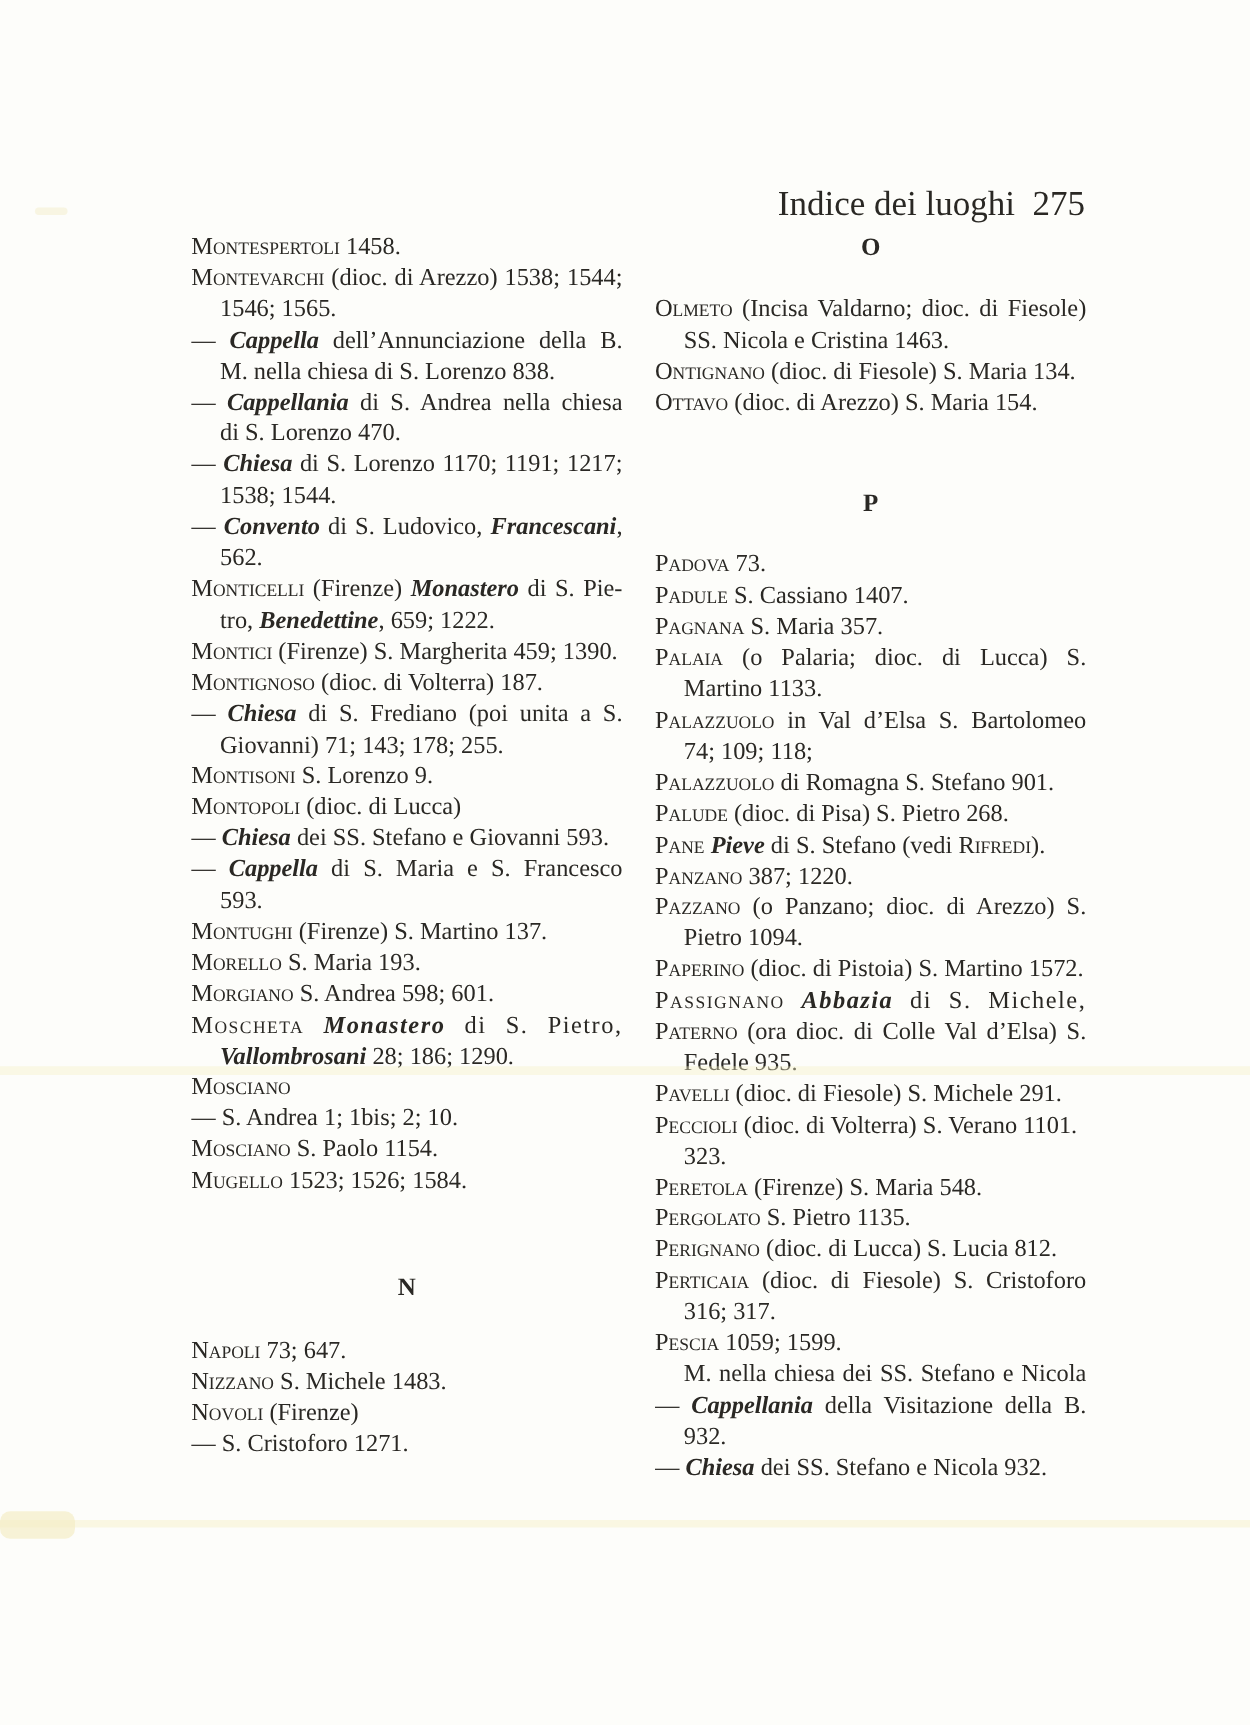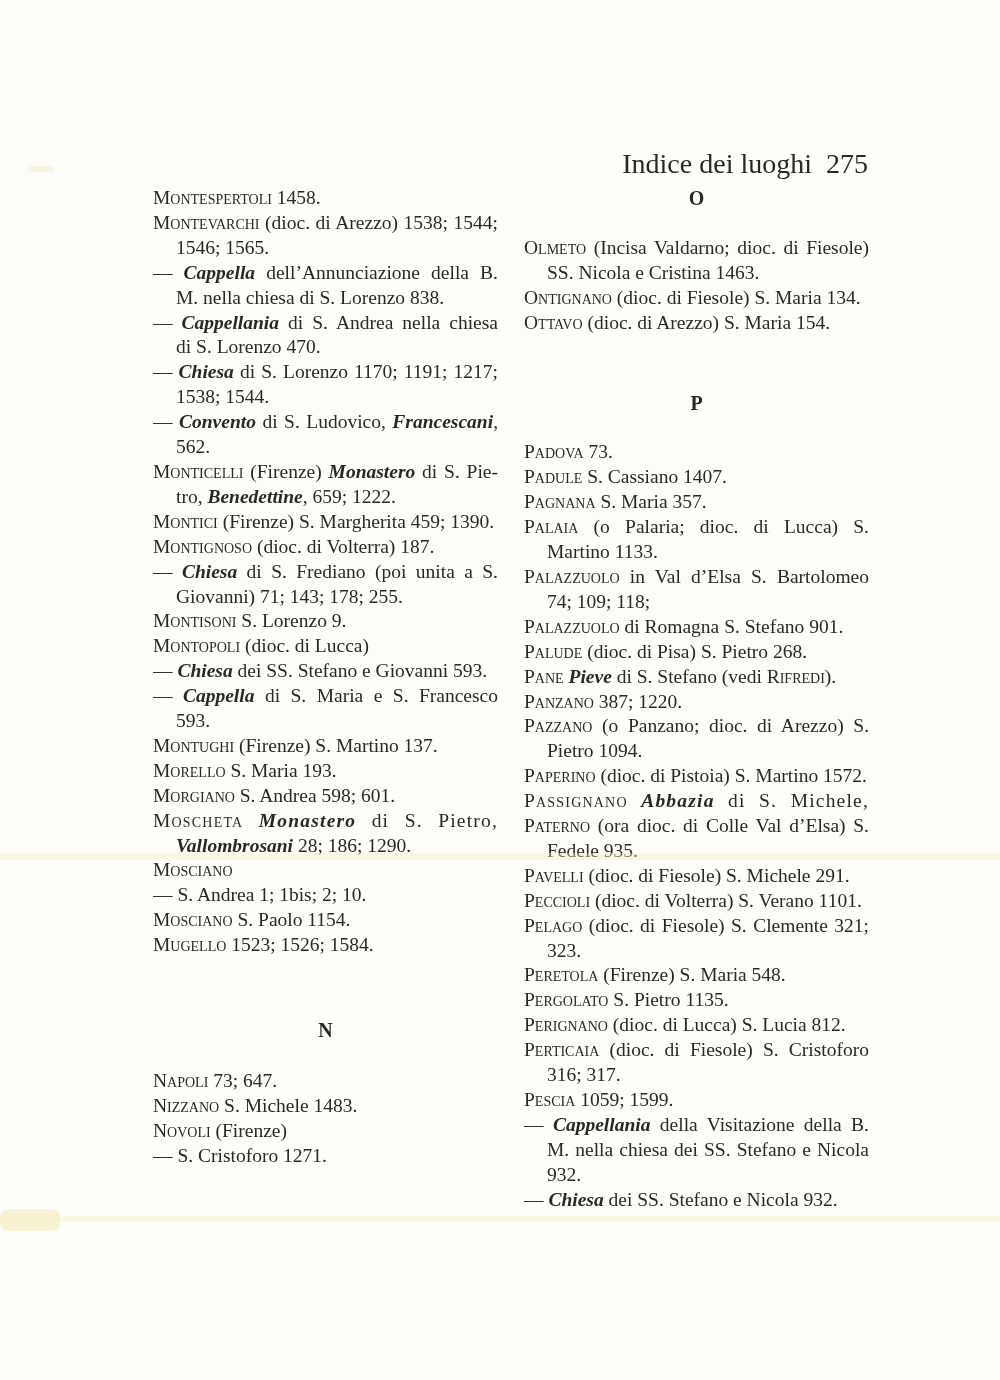--- a/index.html
+++ b/index.html
@@ -114,30 +114,29 @@
     <div class="line"><span class="sc">Pane</span><span> </span><span class="i">Pieve</span><span> di S. Stefano (vedi </span><span class="sc">Rifredi</span><span>).</span></div>
     <div class="line"><span class="sc">Panzano</span><span> 387; 1220.</span></div>
     <div class="line j"><span class="sc">Pazzano</span><span> (o Panzano; dioc. di Arezzo) S.</span></div>
     <div class="line ind"><span>Pietro 1094.</span></div>
     <div class="line"><span class="sc">Paperino</span><span> (dioc. di Pistoia) S. Martino 1572.</span></div>
     <div class="line j ls"><span class="sc">Passignano</span><span> </span><span class="i">Abbazia</span><span> di S. Michele,</span></div>
     <div class="line j"><span class="sc">Paterno</span><span> (ora dioc. di Colle Val d’Elsa) S.</span></div>
     <div class="line ind"><span>Fedele 935.</span></div>
     <div class="line"><span class="sc">Pavelli</span><span> (dioc. di Fiesole) S. Michele 291.</span></div>
     <div class="line"><span class="sc">Peccioli</span><span> (dioc. di Volterra) S. Verano 1101.</span></div>
-    <div class="line j"><span class="sc">Pelago</span><span> (dioc. di Fiesole) S. Clemente 321;</span></div>
     <div class="line ind"><span>323.</span></div>
     <div class="line"><span class="sc">Peretola</span><span> (Firenze) S. Maria 548.</span></div>
     <div class="line"><span class="sc">Pergolato</span><span> S. Pietro 1135.</span></div>
     <div class="line"><span class="sc">Perignano</span><span> (dioc. di Lucca) S. Lucia 812.</span></div>
     <div class="line j"><span class="sc">Perticaia</span><span> (dioc. di Fiesole) S. Cristoforo</span></div>
     <div class="line ind"><span>316; 317.</span></div>
     <div class="line"><span class="sc">Pescia</span><span> 1059; 1599.</span></div>
+    <div class="line ind j"><span>M. nella chiesa dei SS. Stefano e Nicola</span></div>
     <div class="line j"><span>— </span><span class="i">Cappellania</span><span> della Visitazione della B.</span></div>
-    <div class="line ind j"><span>M. nella chiesa dei SS. Stefano e Nicola</span></div>
     <div class="line ind"><span>932.</span></div>
     <div class="line"><span>— </span><span class="i">Chiesa</span><span> dei SS. Stefano e Nicola 932.</span></div>
   </div>
 
 <div class="artifact band1"></div>
 <div class="artifact band2"></div>
 <div class="artifact blob1"></div>
 <div class="artifact blob2"></div>
 
 </body></html>

